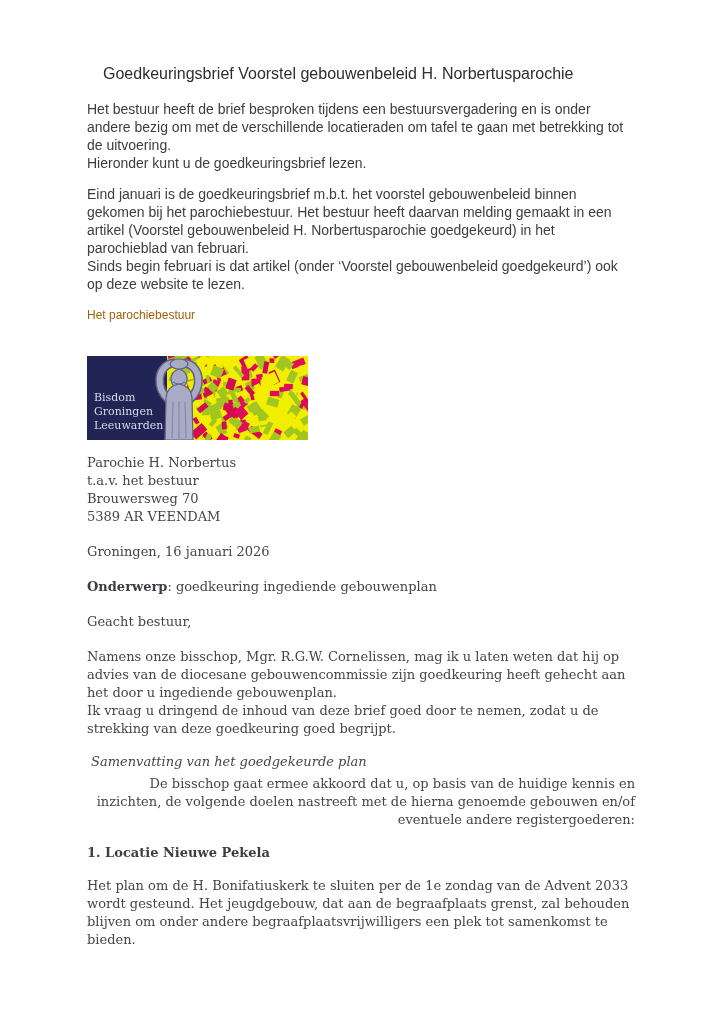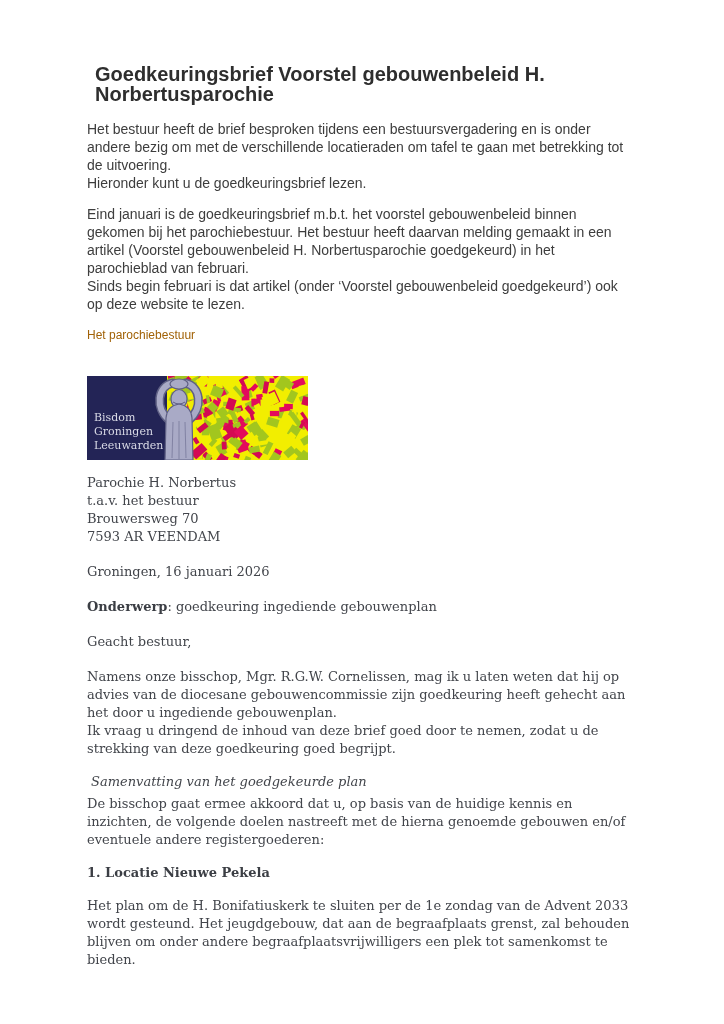--- a/index.html
+++ b/index.html
@@ -9,25 +9,25 @@
     height:1024px;
     background:#ffffff;
     box-sizing:border-box;
     padding:64px 89px 0 87px;
     font-family:"Liberation Sans", sans-serif;
     overflow:hidden;
   }
   
   .article-title{
     font-family:"Liberation Sans", sans-serif;
-    font-size:20px;
+    font-size:16px;
     line-height:20px;
-    font-weight:700;
+    font-weight:400;
     color:#2e2e2e;
-    margin:0 0 16px 8px;
+    margin:0 0 16px 16px;
   }
   .sans-par{
     font-size:14px;
     line-height:18px;
     color:#3d3d3d;
     margin:0 0 13px 0;
     white-space:pre-line;
   }
   .sans-signoff{
     font-size:12px;
@@ -66,21 +66,21 @@
   }
   .letter p{margin:4px;}
   .address{margin:0 0 17px 0;}
   .address span{display:block;}
   .dateline{margin:0 0 17px 0 !important;}
   .subject{margin:0 0 17px 0 !important;}
   .subject b{font-weight:700;color:#3b3e44;}
   .salutation{margin:0 0 17px 0 !important;}
   .letter-par{margin:0 0 15px 0 !important;white-space:pre-line;}
   .summary-heading{font-style:italic;}
-  .summary-text{margin:0 0 15px 0 !important;}
+  .summary-text{margin:0 0 15px 0 !important;text-align:right;}
   .section-heading{font-weight:700;margin:0 0 15px 0 !important;color:#3b3e44;}
   .section-text{margin:0 !important;}
 </style>
 </head>
 <body>
 
 <div class="page" style="--navy: #232456; --logo-text: #d9dae6; --statue: #a9aac6; --statue-dark: #5f6084;">
 
   <h1 class="article-title">Goedkeuringsbrief Voorstel gebouwenbeleid H. Norbertusparochie</h1>
 
@@ -290,21 +290,21 @@
       <span>Groningen</span>
       <span>Leeuwarden</span>
     </div>
   </div>
 
   <div class="letter">
     <div class="address">
       <span>Parochie H. Norbertus</span>
       <span>t.a.v. het bestuur</span>
       <span>Brouwersweg 70</span>
-      <span>7593 AR VEENDAM</span>
+      <span>5389 AR VEENDAM</span>
     </div>
 
     <p class="dateline">Groningen, 16 januari 2026</p>
 
     <p class="subject"><b>Onderwerp</b><span>: goedkeuring ingediende gebouwenplan</span></p>
 
     <p class="salutation">Geacht bestuur,</p>
 
     <p class="letter-par">Namens onze bisschop, Mgr. R.G.W. Cornelissen, mag ik u laten weten dat hij op advies van de diocesane gebouwencommissie zijn goedkeuring heeft gehecht aan het door u ingediende gebouwenplan.
 Ik vraag u dringend de inhoud van deze brief goed door te nemen, zodat u de strekking van deze goedkeuring goed begrijpt.</p>

